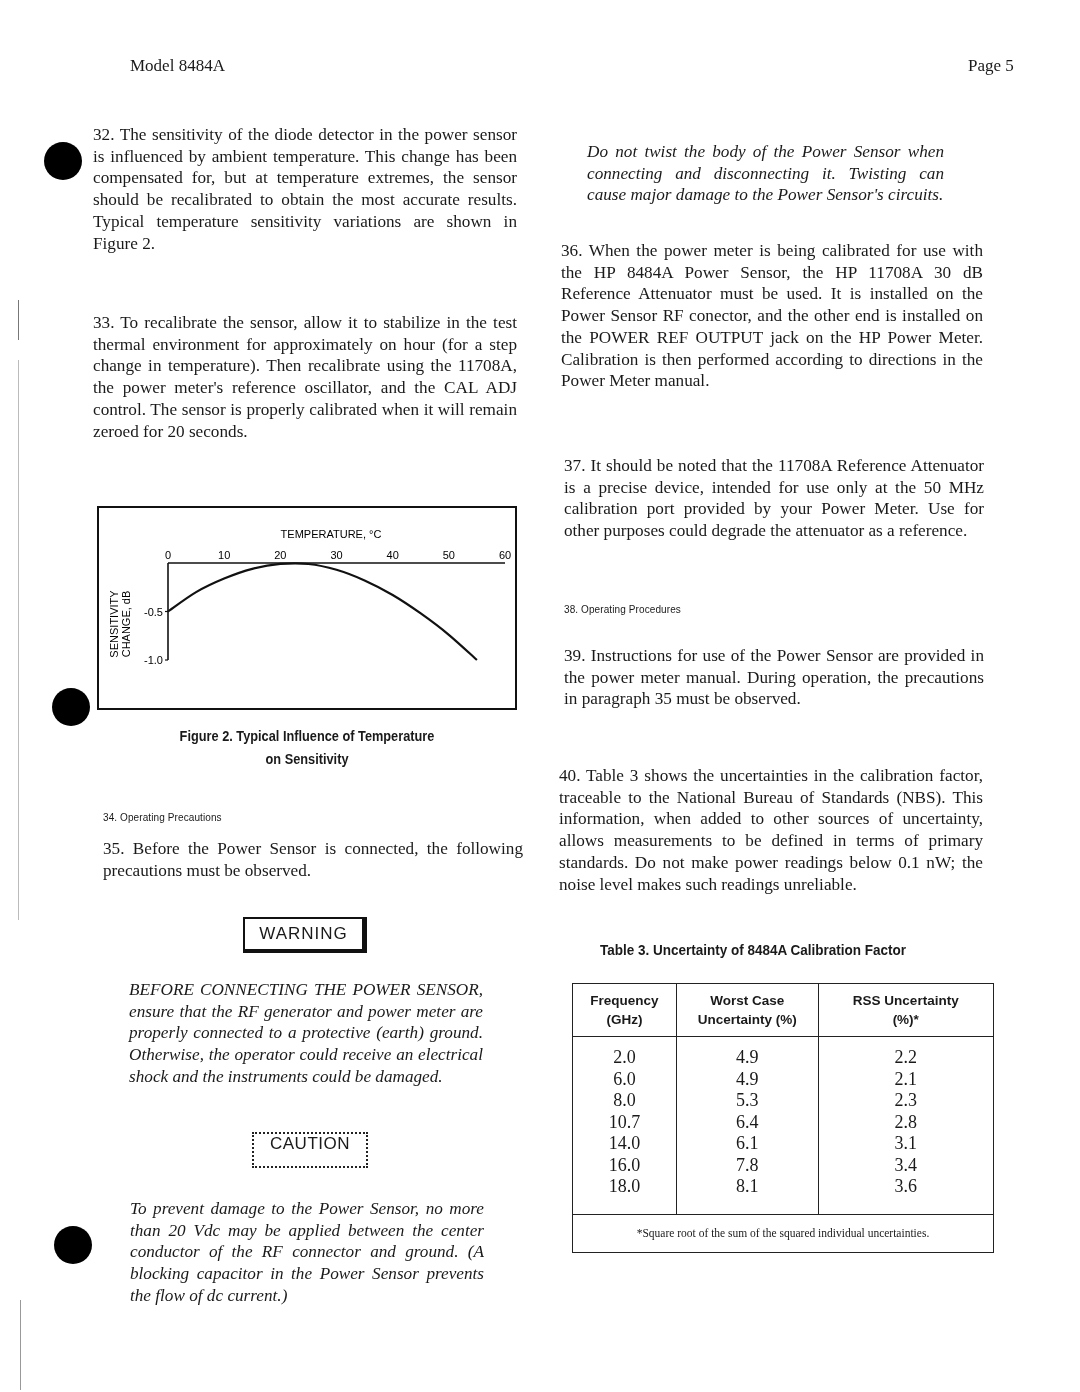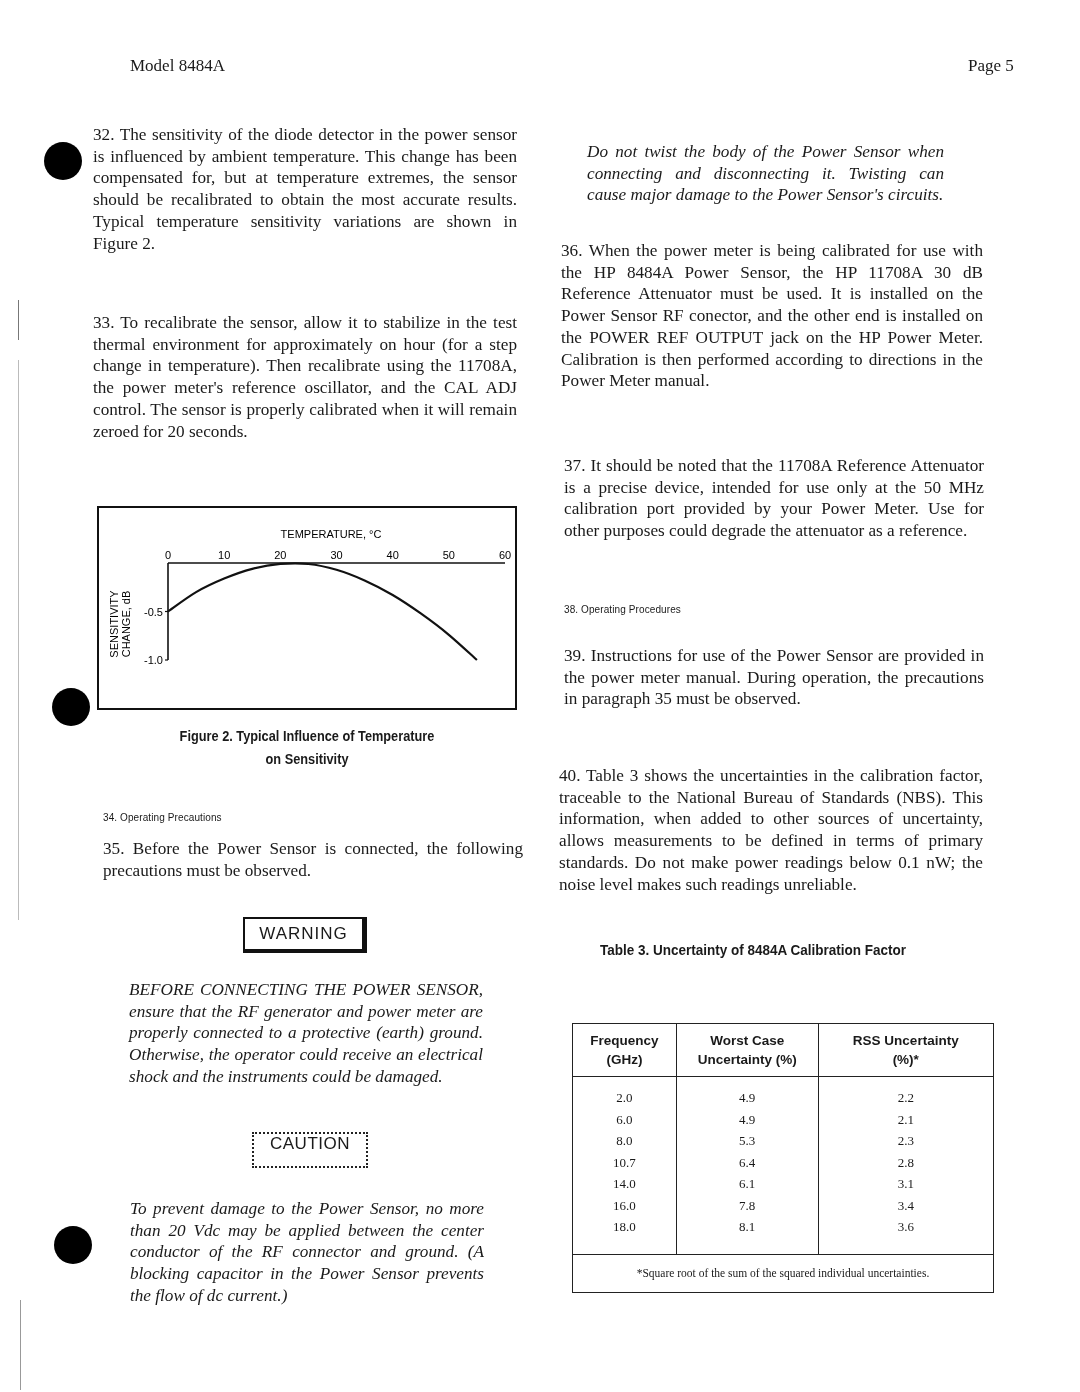--- a/index.html
+++ b/index.html
@@ -8,23 +8,23 @@
   .hdr { font-family: "Liberation Serif", serif; font-size: 17px; margin-left: 40px; }
   .para { font-family: "Liberation Serif", serif; font-size: 17.2px; line-height: 21.7px; text-align: justify; }
   .para.ital { font-style: italic; margin-top: 18px; }
   .heading { font-family: "Liberation Sans", sans-serif; font-weight: normal; font-size: 10px; letter-spacing: 0.1px; }
   .hole { position: absolute; width: 38px; height: 38px; border-radius: 50%; background: #000; }
   .margin-mark { position: absolute; width: 1px; background: #777; }
   .fig-box { position: absolute; left: 97px; top: 506px; width: 420px; height: 204px; border: 2px solid #111; box-sizing: border-box; }
   .fig-caption { font-family: "Liberation Sans", sans-serif; font-weight: bold; font-size: 14.5px; text-align: center; line-height: 23px; transform: scaleX(0.88); transform-origin: center; }
   .warn-box { position: absolute; left: 243px; top: 917px; width: 124px; height: 36px; border: 2px solid #111; border-right-width: 5px; border-bottom-width: 4px; box-sizing: border-box; font-family: "Liberation Sans", sans-serif; font-size: 17px; letter-spacing: 1px; display:flex; align-items:center; justify-content:center; }
   .caut-box { position: absolute; left: 252px; top: 1132px; width: 116px; height: 36px; border: 2px dotted #222; box-sizing: border-box; font-family: "Liberation Sans", sans-serif; font-size: 17px; letter-spacing: 0.5px; display:flex; justify-content:center; }
-  table.unc { position: absolute; left: 572px; top: 983px; width: 422px; border-collapse: collapse; margin-top: 40px; }
+  table.unc { position: absolute; left: 572px; top: 983px; width: 422px; border-collapse: collapse; }
   table.unc th { font-family: "Liberation Sans", sans-serif; font-weight: bold; font-size: 13.5px; line-height: 19px; padding: 7px 4px; border: 1.5px solid #222; vertical-align: middle; }
-  table.unc td { font-family: "Liberation Serif", serif; font-size: 13px; line-height: 21.5px; text-align: center; border-left: 1.5px solid #222; border-right: 1.5px solid #222; padding: 0; }
+  table.unc td { font-family: "Liberation Serif", serif; font-size: 18px; line-height: 21.5px; text-align: center; border-left: 1.5px solid #222; border-right: 1.5px solid #222; padding: 0; }
   table.unc tbody tr:first-child td { padding-top: 10px; }
   table.unc tbody tr:last-child td { padding-bottom: 16px; }
   table.unc td.foot { border: 1.5px solid #222; font-size: 11.5px; padding: 8px 4px; }
   .tbl-title { position:absolute; left: 600px; top: 941px; font-family: "Liberation Sans", sans-serif; font-weight: bold; font-size: 15px; transform: scaleX(0.9); transform-origin: left; }
   svg text { font-family: "Liberation Sans", sans-serif; }
 </style>
 </head>
 <body>
 
 <div class="abs hdr" style="left:90px; top:56px;">Model 8484A</div>

